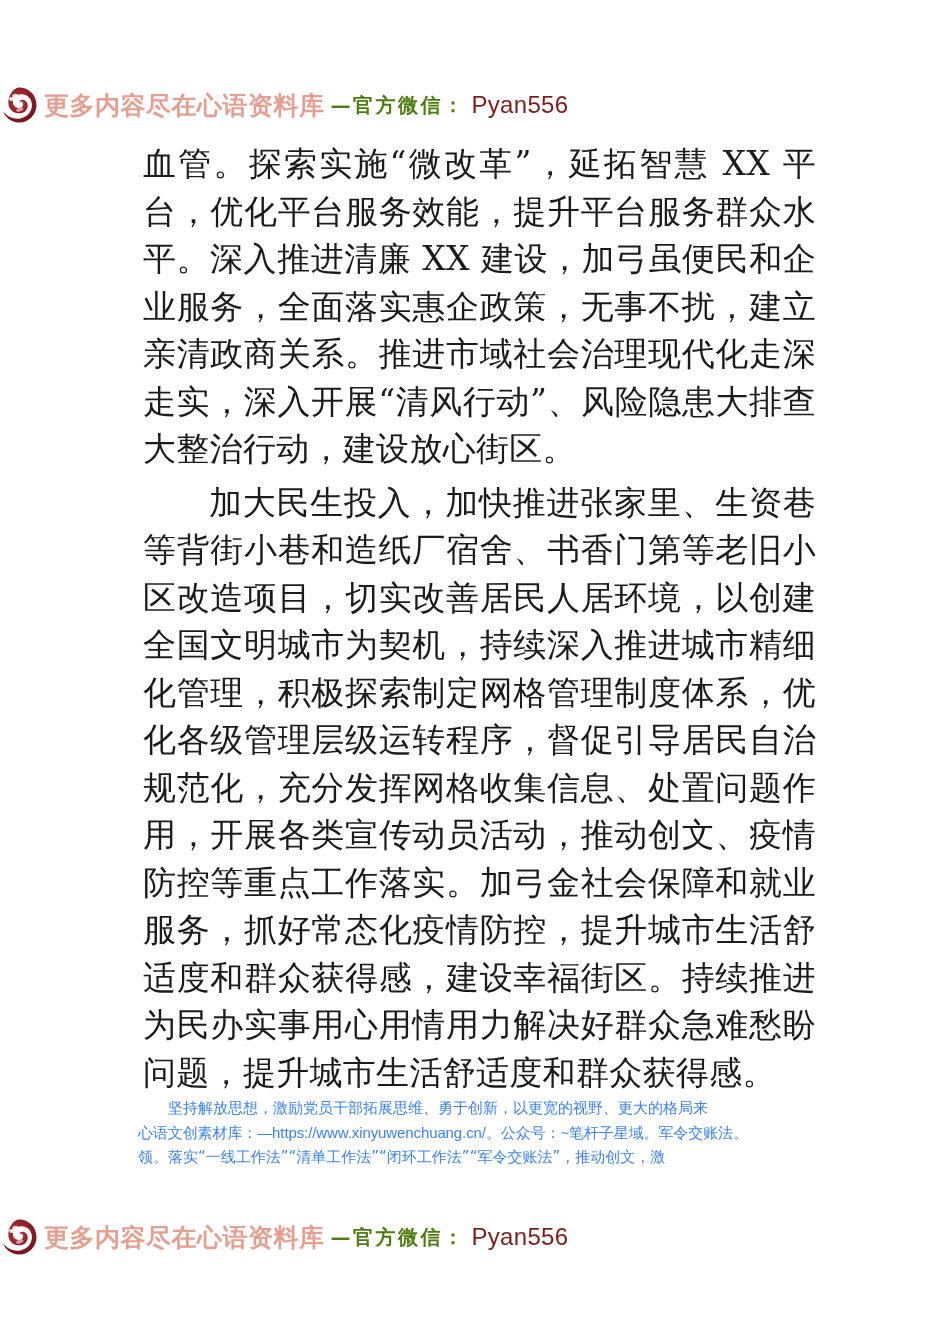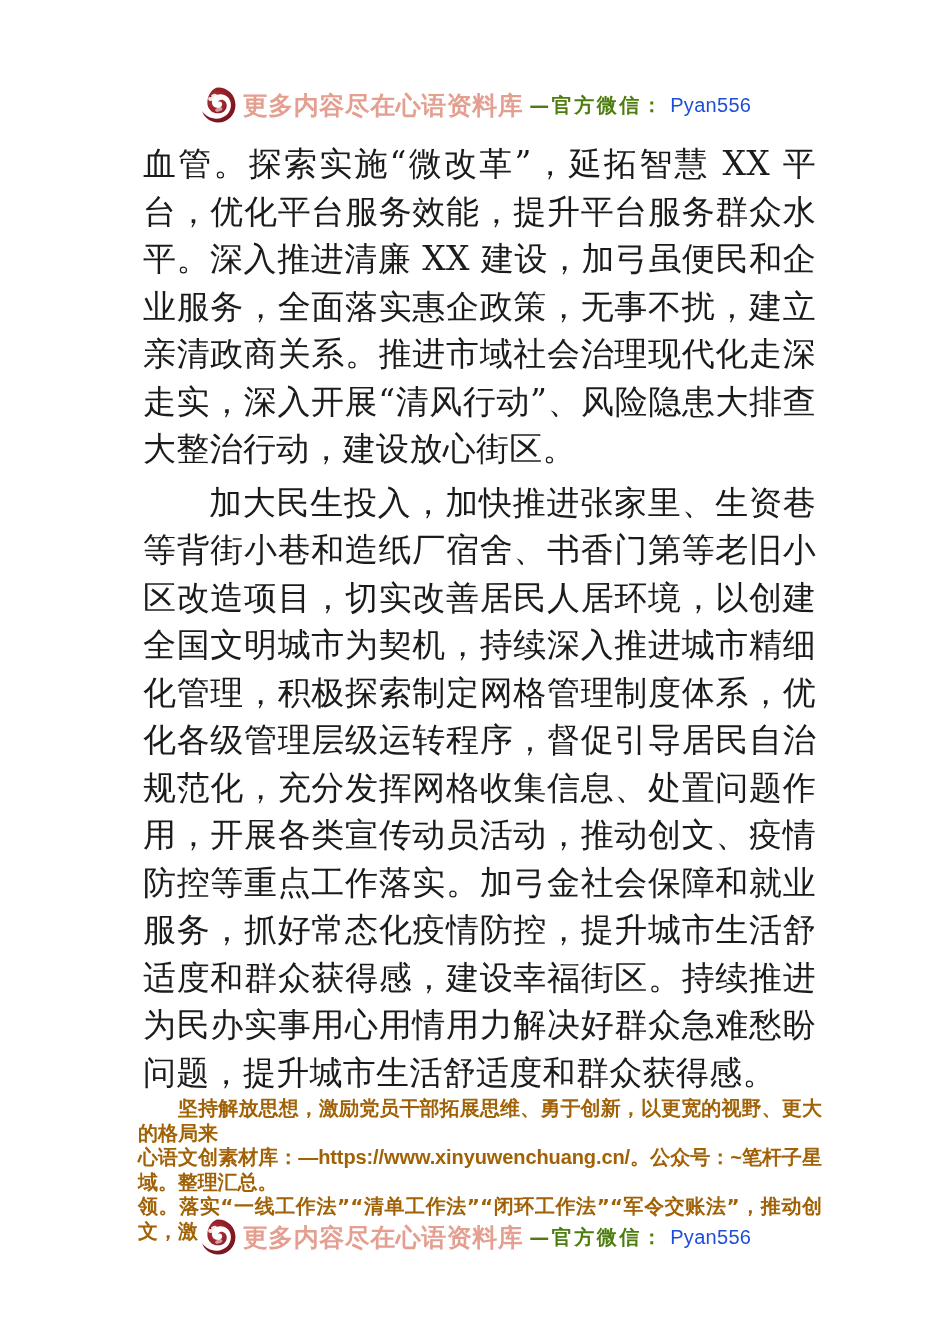--- a/index.html
+++ b/index.html
@@ -20,21 +20,21 @@
   }
 
   
   .watermark {
     position: absolute;
     left: 0;
     width: 950px;
     height: 46px;
     display: flex;
     align-items: center;
-    justify-content: center;
+    justify-content: flex-start;
     gap: 6px;
     user-select: none;
   }
   .watermark.top  { top: 82px; }
   .watermark.bottom { top: 1214px; }
 
   .wm-logo {
     width: 38px;
     height: 38px;
     flex: 0 0 38px;
@@ -53,23 +53,23 @@
     font-family: "DejaVu Serif", serif;
     font-size: 20px;
     font-weight: 700;
     color: #4d7c0f;
     letter-spacing: 2.5px;
     line-height: 1;
     white-space: nowrap;
   }
   .wm-code {
     font-family: "Liberation Sans", sans-serif;
-    font-size: 20px;
+    font-size: 24px;
     font-weight: 400;
-    color: #1d4ed8;
+    color: #7f1d1d;
     letter-spacing: 0.3px;
     line-height: 1;
     white-space: nowrap;
   }
 
   
   .doc-body {
     position: absolute;
     left: 143px;
     top: 140px;
@@ -103,26 +103,25 @@
   .spacer-sm { height: 12px; }
   .spacer-xs { height: 6px; }
 
   
   .small-block {
     position: absolute;
     left: 138px;
     top: 1096px;
     width: 684px;
     font-family: "DejaVu Sans", "Liberation Sans", sans-serif;
-    font-size: 20px;
+    font-size: 15px;
     line-height: 24.5px;
-    color: #a16207;
+    color: #3b82f6;
     text-align: justify;
     text-justify: inter-character;
-    font-weight: bold;
   }
   .small-block p {
     margin: 0;
   }
   .small-block .si { text-indent: 2em; }
   .small-block .url {
     font-family: "Liberation Sans", sans-serif;
     letter-spacing: -0.1px;
   }
 </style>
@@ -175,21 +174,21 @@
 
     <p class="para indent">加大民生投入，加快推进张家里、生资巷等背街小巷和造纸厂宿舍、书香门第等老旧小区改造项目，切实改善居民人居环境，以创建全国文明城市为契机，持续深入推进城市精细化管理，积极探索制定网格管理制度体系，优化各级管理层级运转程序，督促引导居民自治规范化，充分发挥网格收集信息、处置问题作用，开展各类宣传动员活动，推动创文、疫情防控等重点工作落实。加弓金社会保障和就业服务，抓好常态化疫情防控，提升城市生活舒适度和群众获得感，建设幸福街区。持续推进为民办实事用心用情用力解决好群众急难愁盼问题，提升城市生活舒适度和群众获得感。</p>
 
     <div class="spacer-sm"></div>
 
 
   </div>
 
   <div class="small-block">
     <p class="si">坚持解放思想，激励党员干部拓展思维、勇于创新，以更宽的视野、更大的格局来</p>
-    <p class="url">心语文创素材库：—https://www.xinyuwenchuang.cn/。公众号：~笔杆子星域。整理汇总。</p>
+    <p class="url">心语文创素材库：—https://www.xinyuwenchuang.cn/。公众号：~笔杆子星域。军令交账法。</p>
     <p>领。落实“一线工作法”“清单工作法”“闭环工作法”“军令交账法”，推动创文，激</p>
   </div>
 
   <div class="watermark bottom">
     <svg class="wm-logo" viewBox="0 0 100 100">
       <defs>
         <radialGradient id="lg2" cx="42%" cy="38%" r="72%">
           <stop offset="0%" stop-color="#b33a3a"></stop>
           <stop offset="55%" stop-color="#8f1d26"></stop>
           <stop offset="100%" stop-color="#6d1019"></stop>

